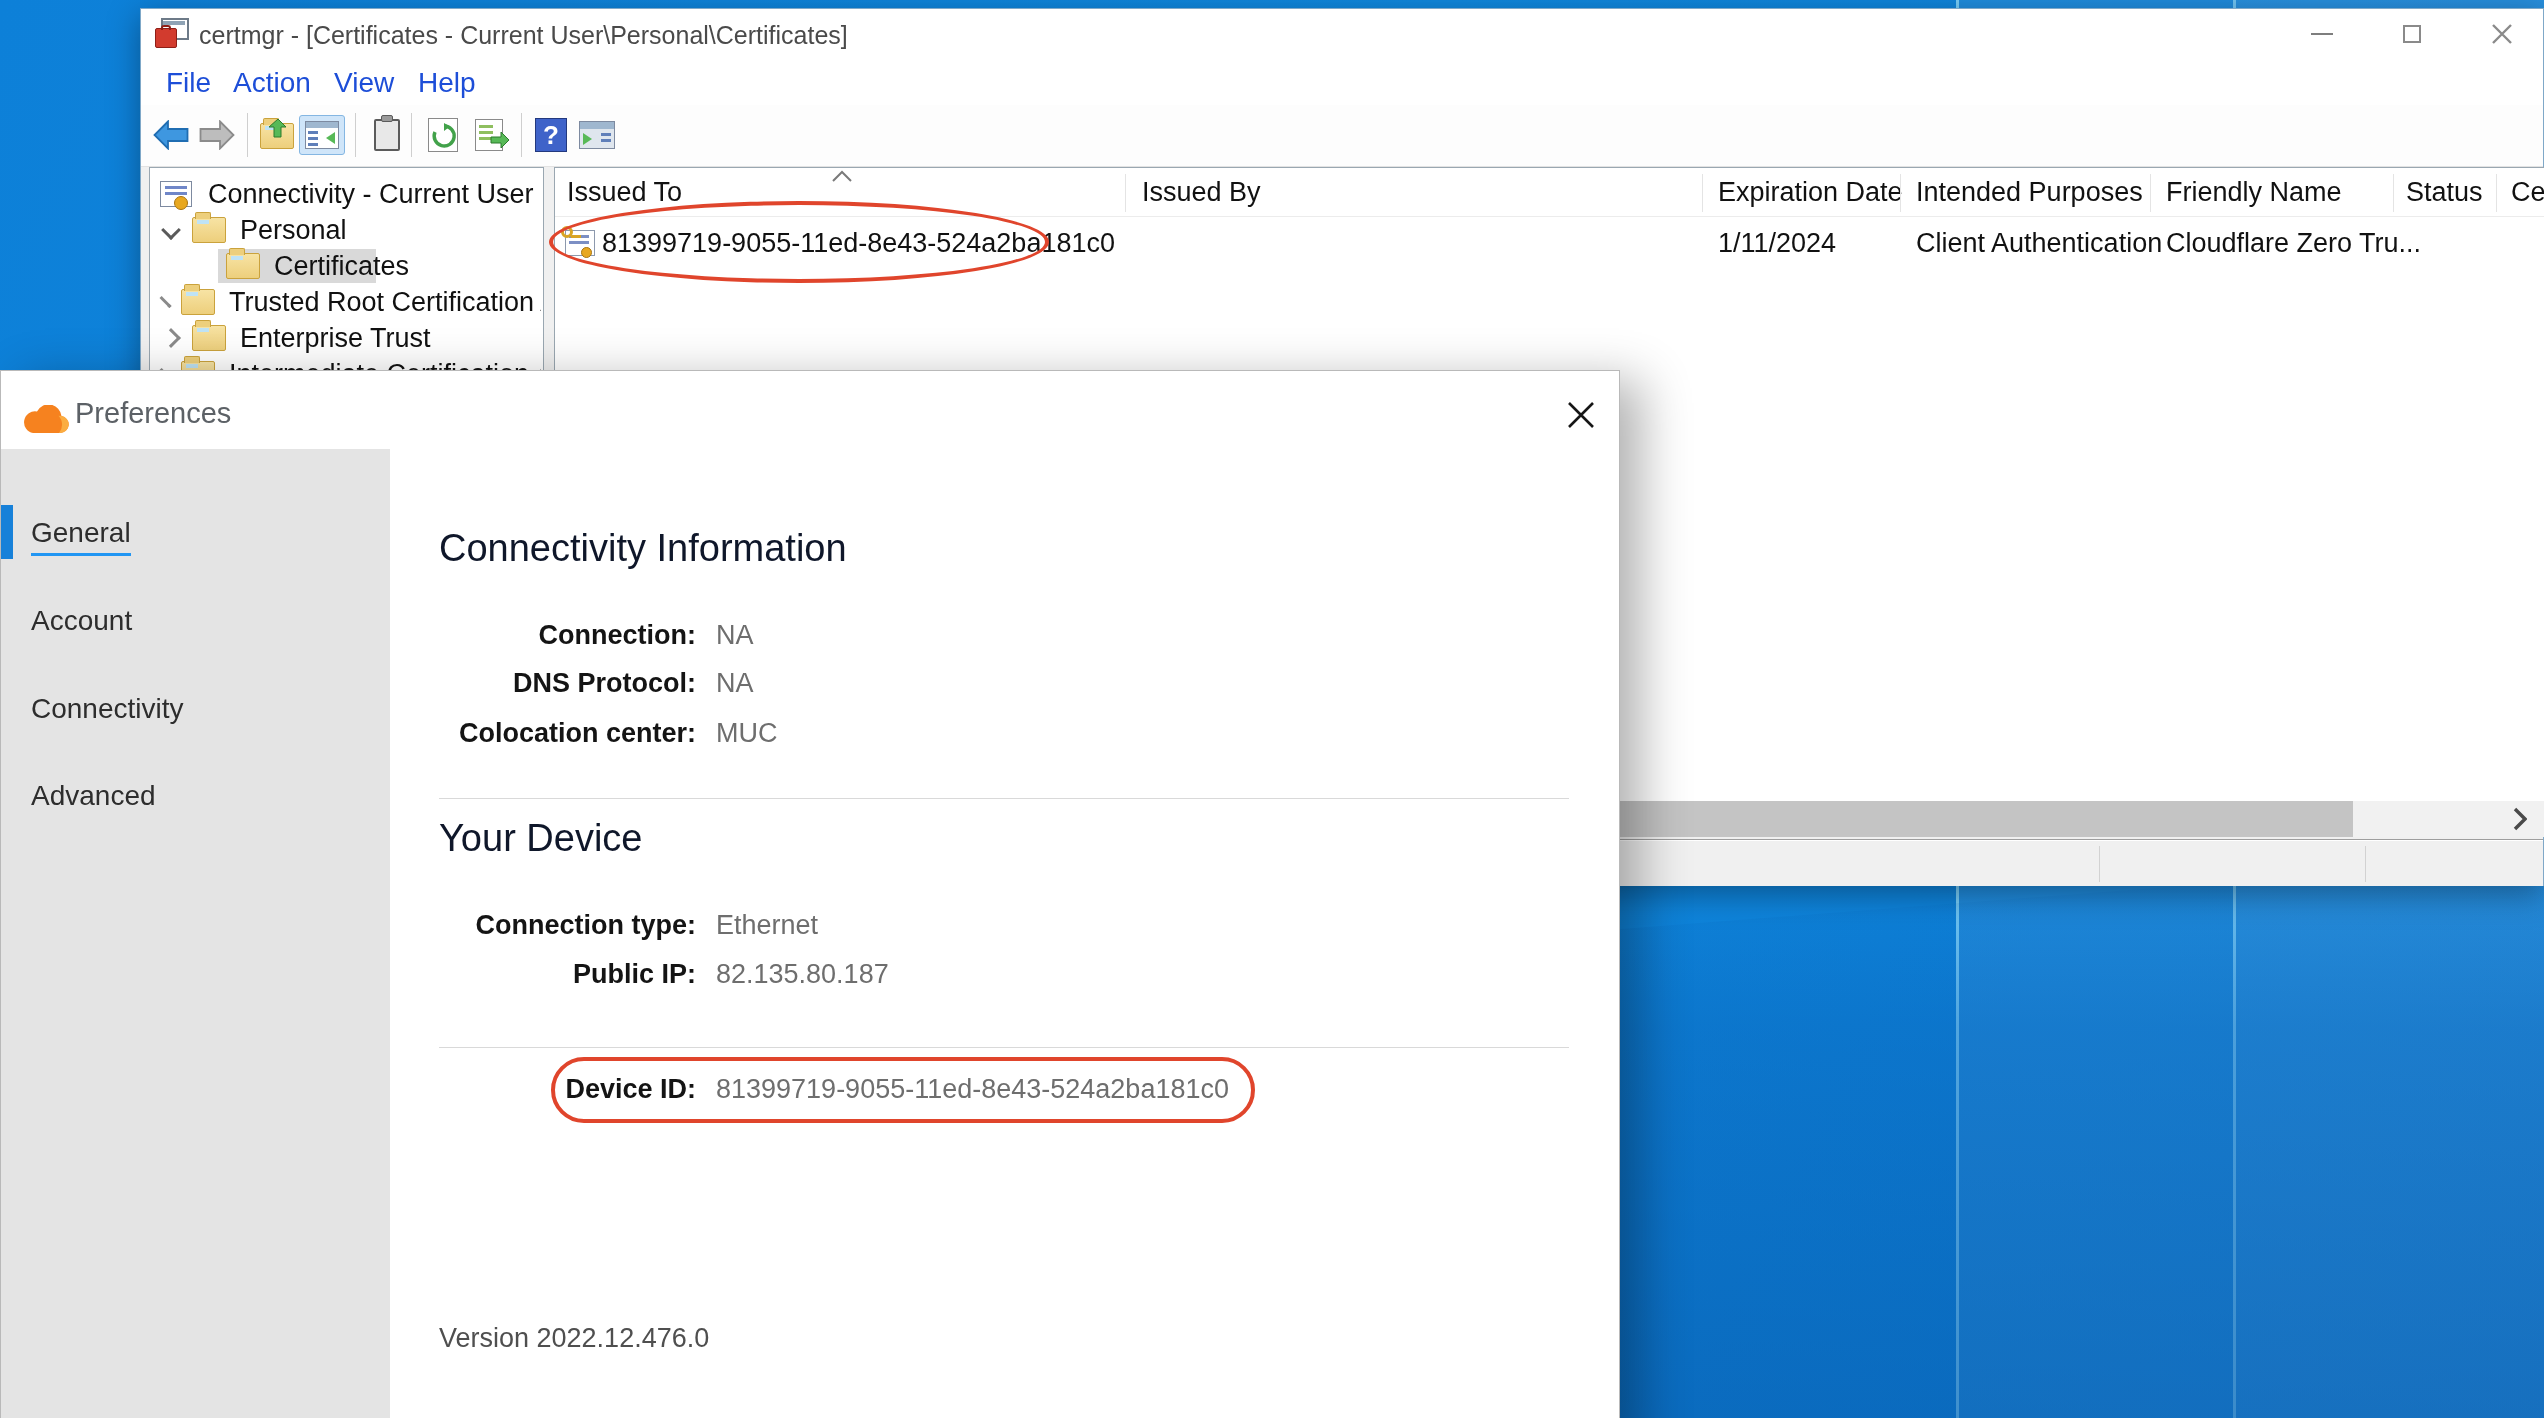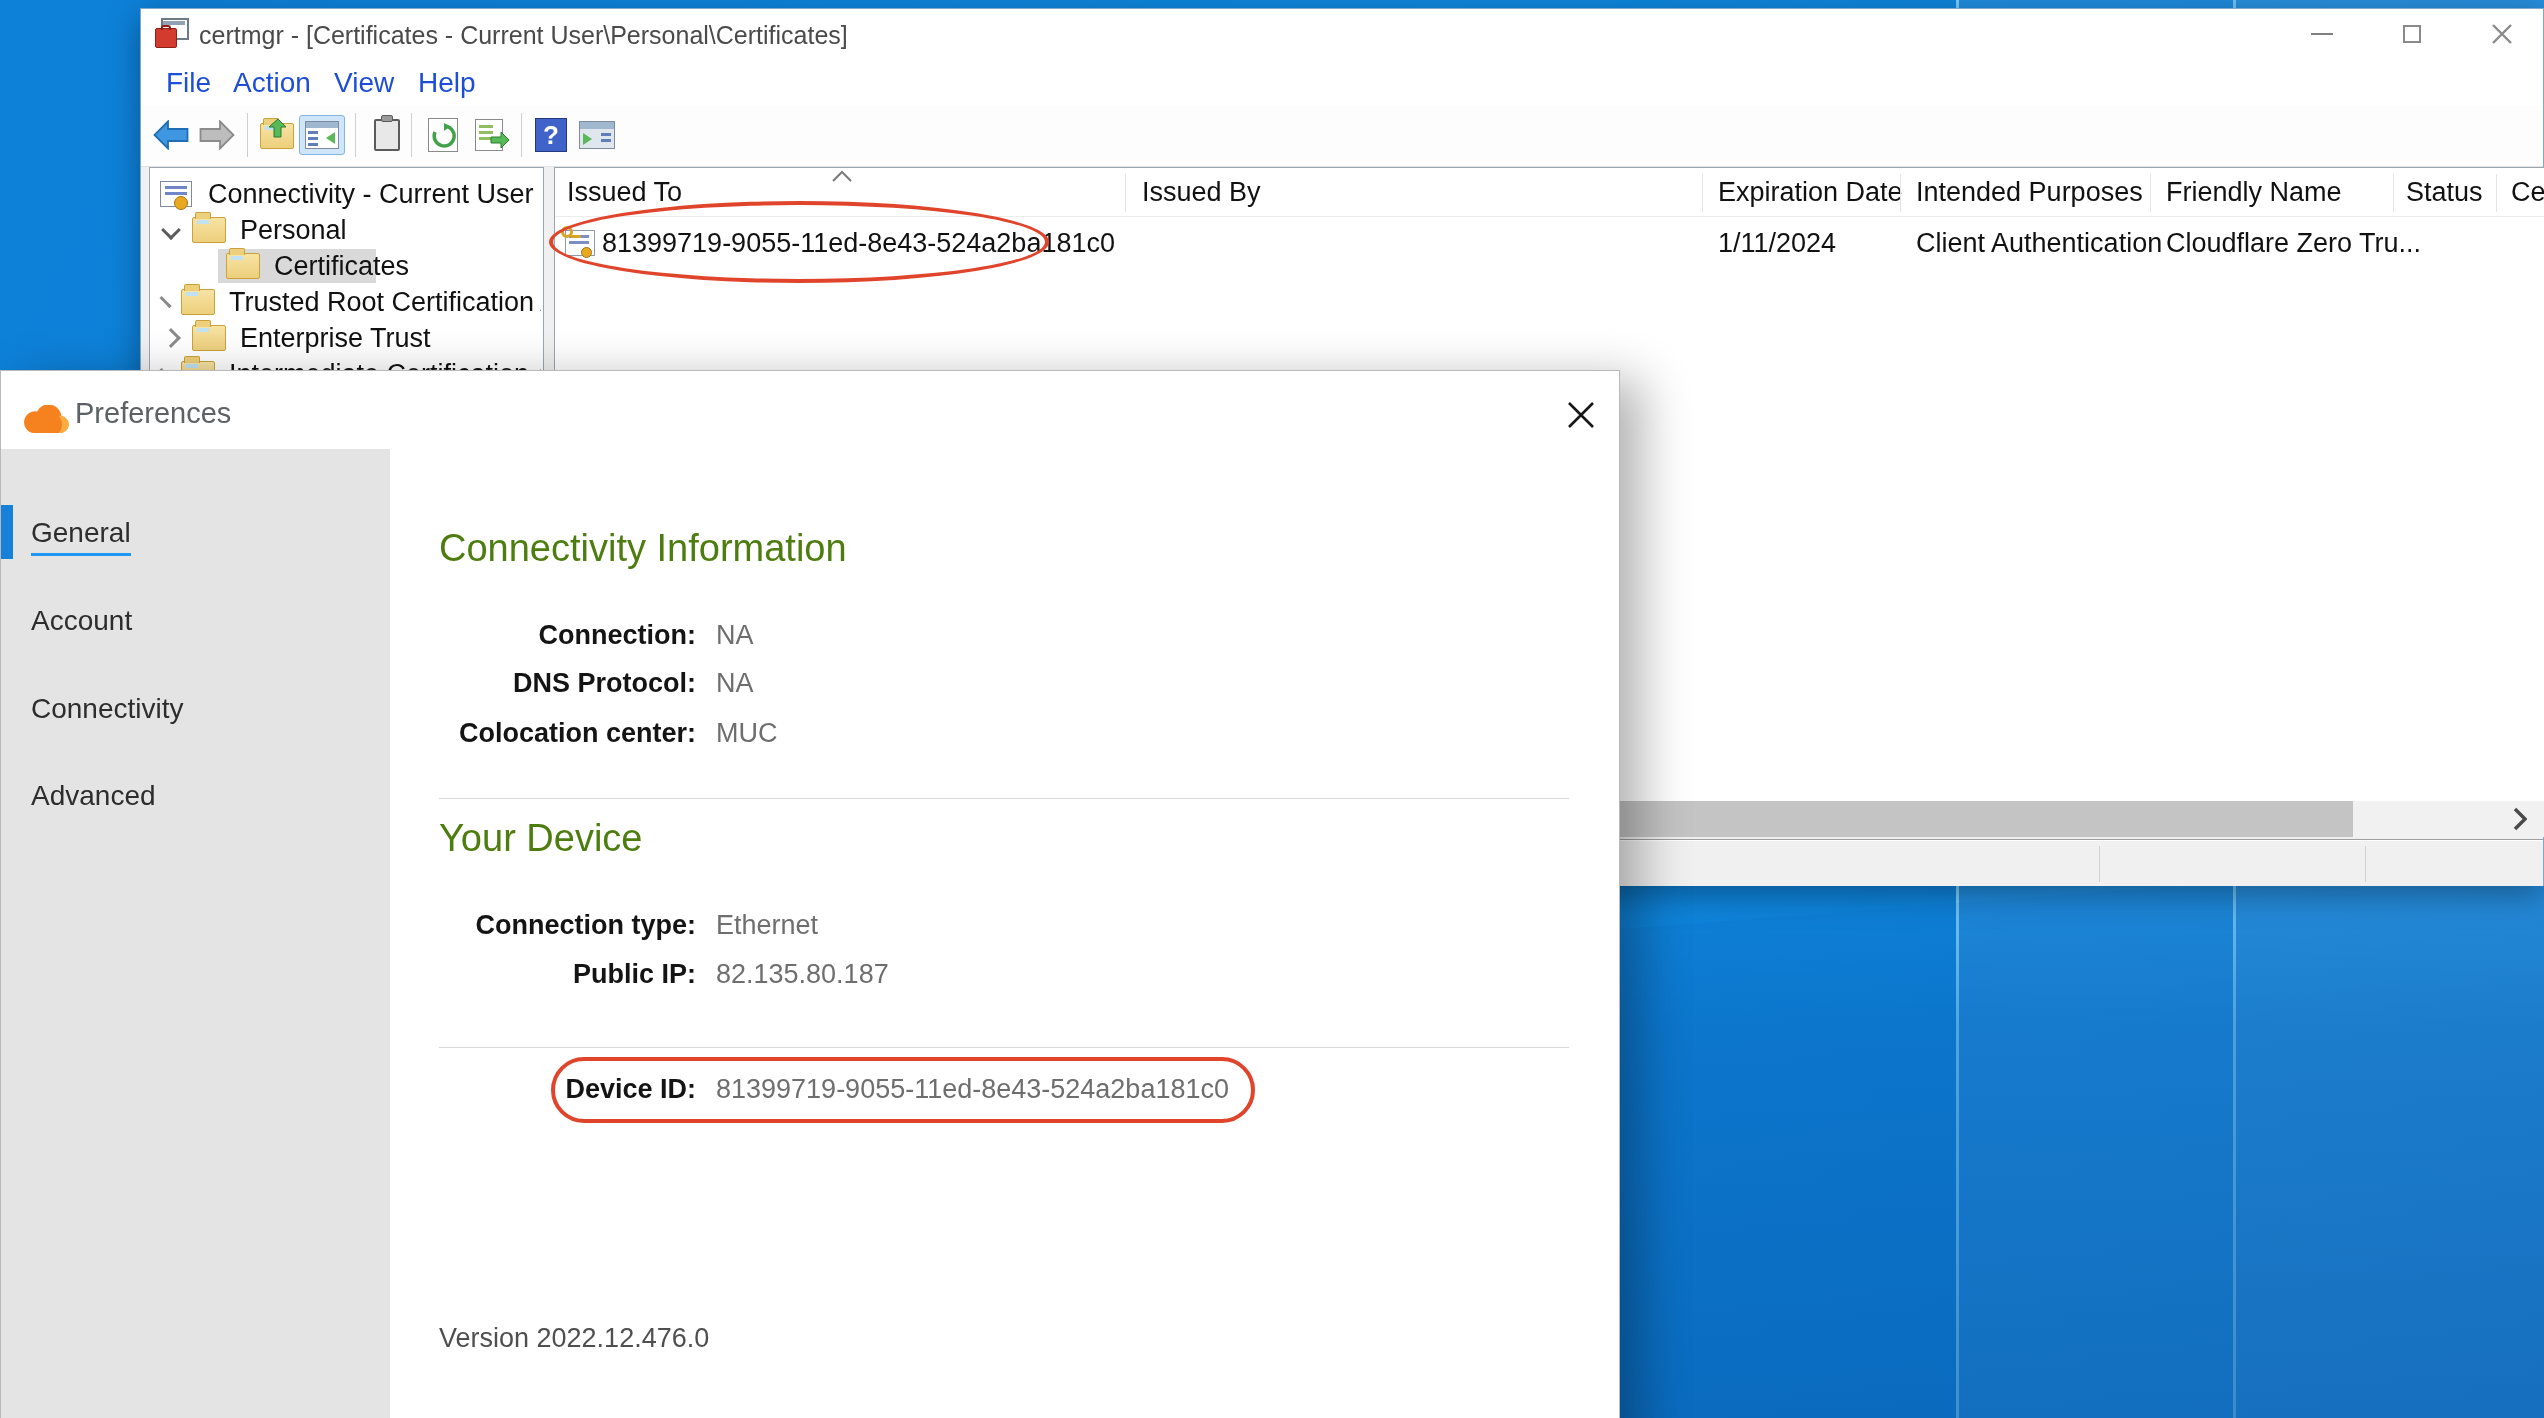--- a/index.html
+++ b/index.html
@@ -56,21 +56,21 @@
   .status-sep { top:6px; width:1px; height:36px; background:#d2d2d2; }
 
   
   #prefs { left:0; top:370px; width:1620px; height:1079px; background:#fff;
            border:1px solid #b9b9b9; box-shadow:22px 10px 46px rgba(0,0,0,0.30); }
   .prefs-title { left:74px; top:26px; font-size:29px; color:#5c6166; }
   .sidebar { left:0; top:78px; width:389px; bottom:12px; background:#e4e4e4; }
   .side-item { left:30px; height:44px; font-size:28px; color:#2d2d2d; display:flex; align-items:center; }
   .side-accent { left:0; width:12px; height:54px; background:#1781d9; }
   .underline-blue { border-bottom:3px solid #2196f3; padding-bottom:4px; }
-  .h1 { font-size:38px; font-weight:300; color:#4d7c0f; white-space:nowrap; }
+  .h1 { font-size:38px; font-weight:300; color:#0f172a; white-space:nowrap; }
   .flabel { width:257px; left:438px; text-align:right; font-size:27px; font-weight:bold; color:#141414; white-space:nowrap; }
   .fvalue { left:715px; font-size:27px; color:#6e6e6e; white-space:nowrap; }
   .divider { left:438px; width:1130px; height:1px; background:#d9d9d9; }
   .version { font-size:27px; color:#4f4f4f; }
   .updbtn { background:#e3e3e3; border:1px solid #d2d2d2; font-size:27px; color:#111;
             display:flex; align-items:center; justify-content:center; }
   .btm-strip { left:0; right:0; bottom:0; height:12px; background:#b4b7ba; }
 </style>
 </head>
 <body>

